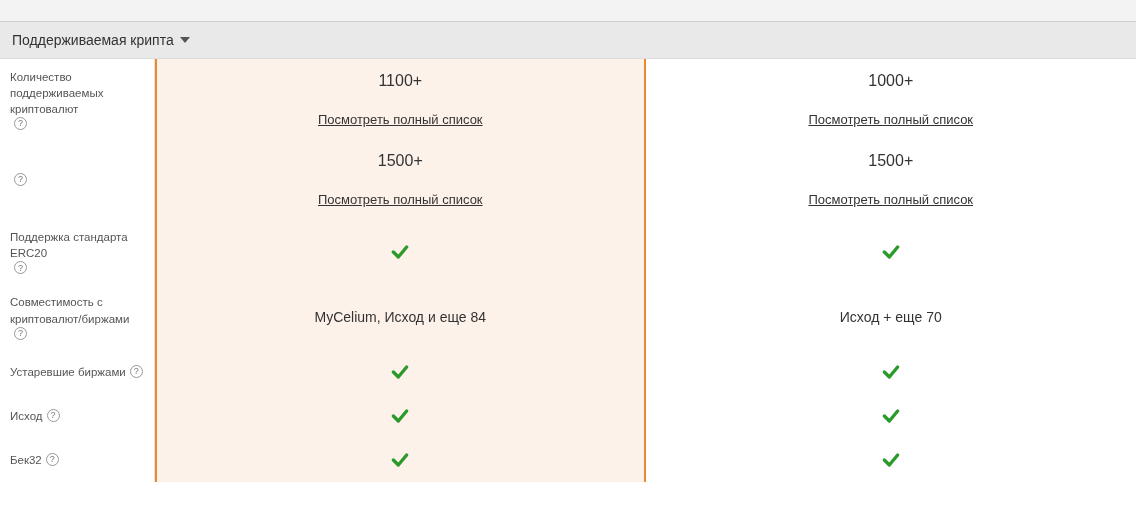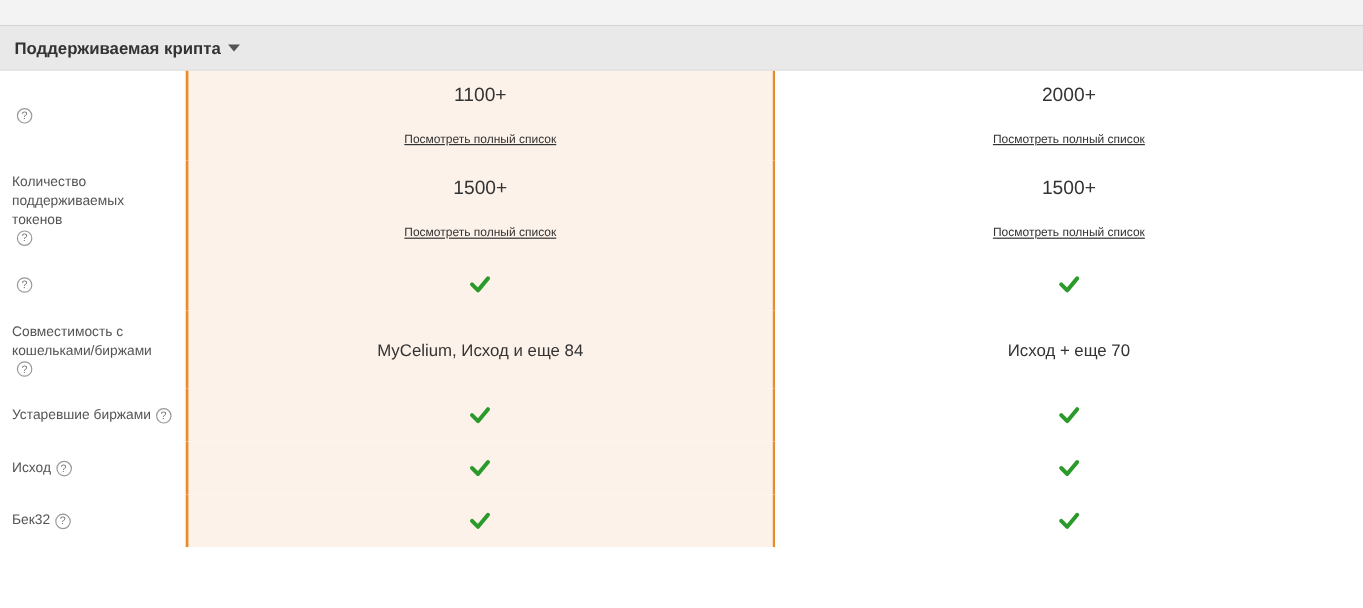--- a/index.html
+++ b/index.html
@@ -10,21 +10,21 @@
       width: 1136px;
     }
     .spacer-top {
       height: 22px;
       background: #f3f3f3;
       border-bottom: 1px solid #ccc;
     }
     .section-header {
       background: #e9e9e9;
       padding: 10px 12px;
-      font-weight: bold;
+      font-weight: normal;
       font-size: 14px;
       color: #333;
       border-bottom: 1px solid #ddd;
       display: flex;
       align-items: center;
       gap: 4px;
     }
     .chevron-down {
       display: inline-block;
       width: 0; height: 0;
@@ -82,21 +82,21 @@
     .val-cell.highlighted {
       background: #fdf2ea;
       border-left: 2px solid #e98b2a;
       border-right: 2px solid #e98b2a;
     }
     .big-num {
       font-size: 16px;
       color: #333;
     }
     .link {
-      font-size: 10px;
+      font-size: 13px;
       text-decoration: underline;
       color: #333;
       cursor: pointer;
     }
     .check-icon {
       width: 20px;
       height: 20px;
       display: inline-block;
     }
     .check-icon svg {
@@ -111,70 +111,71 @@
 
 <div class="section-header">
   <span>Поддерживаемая крипта</span>
   <span class="chevron-down"></span>
 </div>
 
 <div class="comparison-table">
 
   <div class="row">
     <div class="label-cell">
+      <span>Количество поддерживаемых криптовалют</span>
       <span class="hlp">?</span>
     </div>
     <div class="val-cell highlighted">
       <span class="big-num">1100+</span>
       <span class="link">Посмотреть полный список</span>
     </div>
     <div class="val-cell">
-      <span class="big-num">2000+</span>
-      <span class="link">Посмотреть полный список</span>
-    </div>
-  </div>
-
-  <div class="row">
-    <div class="label-cell">
-      <span>Количество поддерживаемых токенов</span>
+      <span class="big-num">1000+</span>
+      <span class="link">Посмотреть полный список</span>
+    </div>
+  </div>
+
+  <div class="row">
+    <div class="label-cell">
       <span class="hlp">?</span>
     </div>
     <div class="val-cell highlighted">
       <span class="big-num">1500+</span>
       <span class="link">Посмотреть полный список</span>
     </div>
     <div class="val-cell">
       <span class="big-num">1500+</span>
       <span class="link">Посмотреть полный список</span>
     </div>
   </div>
 
   <div class="row">
     <div class="label-cell">
-      <span class="hlp">?</span>
-    </div>
-    <div class="val-cell highlighted">
-      <span class="check-icon">
-        <svg viewBox="0 0 24 24">
-            <path fill="none" stroke="#2a9a2a" stroke-width="4" stroke-linecap="round" stroke-linejoin="round" d="M4 12 L10 18 L20 6"></path>
-          </svg>
-      </span>
-    </div>
-    <div class="val-cell">
-      <span class="check-icon">
-        <svg viewBox="0 0 24 24">
-            <path fill="none" stroke="#2a9a2a" stroke-width="4" stroke-linecap="round" stroke-linejoin="round" d="M4 12 L10 18 L20 6"></path>
-          </svg>
-      </span>
-    </div>
-  </div>
-
-  <div class="row">
-    <div class="label-cell">
-      <span>Совместимость с кошельками/биржами</span>
+      <span>Поддержка стандарта ERC20</span>
+      <span class="hlp">?</span>
+    </div>
+    <div class="val-cell highlighted">
+      <span class="check-icon">
+        <svg viewBox="0 0 24 24">
+            <path fill="none" stroke="#2a9a2a" stroke-width="4" stroke-linecap="round" stroke-linejoin="round" d="M4 12 L10 18 L20 6"></path>
+          </svg>
+      </span>
+    </div>
+    <div class="val-cell">
+      <span class="check-icon">
+        <svg viewBox="0 0 24 24">
+            <path fill="none" stroke="#2a9a2a" stroke-width="4" stroke-linecap="round" stroke-linejoin="round" d="M4 12 L10 18 L20 6"></path>
+          </svg>
+      </span>
+    </div>
+  </div>
+
+  <div class="row">
+    <div class="label-cell">
+      <span>Совместимость с криптовалют/биржами</span>
       <span class="hlp">?</span>
     </div>
     <div class="val-cell highlighted">
       <span>MyCelium, Исход и еще 84</span>
     </div>
     <div class="val-cell">
       <span>Исход + еще 70</span>
     </div>
   </div>
 

